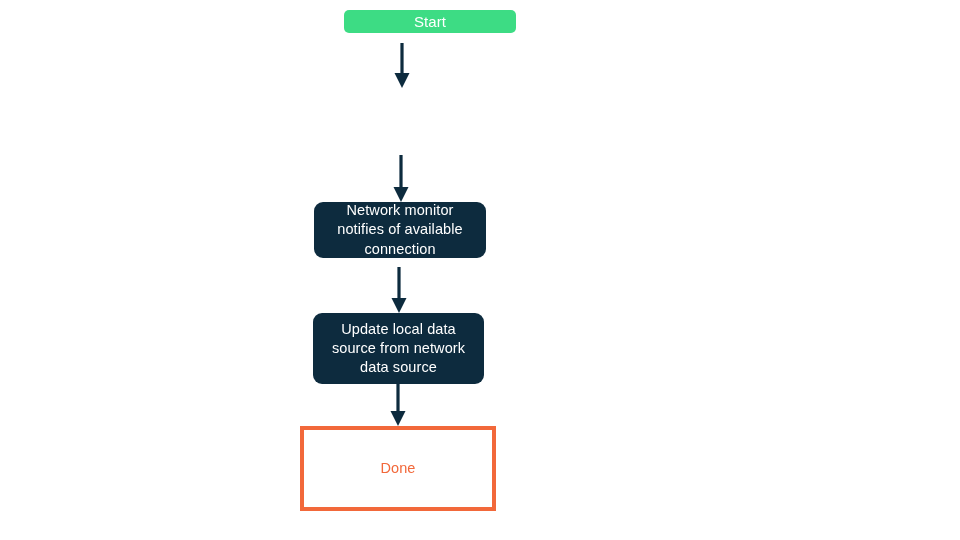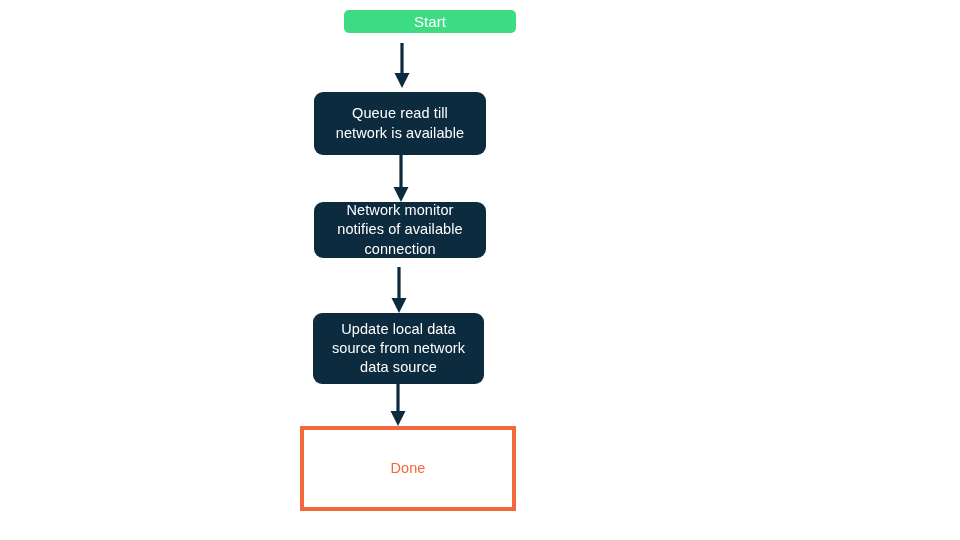--- a/index.html
+++ b/index.html
@@ -67,38 +67,34 @@
 </style>
 </head>
 <body>
 
 <div id="canvas" style="background: rgb(255, 255, 255);">
 
   <div class="node node--start" style="left: 300px; top: 10px; width: 172px; height: 23px; margin-left: 44px;">
     <span>Start</span>
   </div>
 
-  <div class="node node--process" style="left: 314px; top: 92px; width: 172px; height: 63px;">
-    <span>Queue read till
-network is available</span>
-  </div>
 
   <div class="node node--process" style="left: 314px; top: 202px; width: 172px; height: 56px;">
     <span>Network monitor
 notifies of available
 connection</span>
   </div>
 
   <div class="node node--process" style="left: 313px; top: 313px; width: 171px; height: 71px;">
     <span>Update local data
 source from network
 data source</span>
   </div>
 
-  <div class="node node--done" style="left: 300px; top: 426px; width: 216px; height: 85px;">
+  <div class="node node--done" style="left: 300px; top: 426px; width: 196px; height: 85px;">
     <span>Done</span>
   </div>
 
   <div class="edge" style="left: 391px; top: 43px; width: 22px; height: 45px;">
       <svg width="22" height="45" viewBox="0 0 22 45">
         <line x1="11" y1="0" x2="11" y2="32" stroke="#0d2b3e" stroke-width="3.2"></line>
         <polygon points="3.5,30 18.5,30 11,45" fill="#0d2b3e"></polygon>
       </svg>
     </div>
   <div class="edge" style="left: 390px; top: 155px; width: 22px; height: 47px;">

